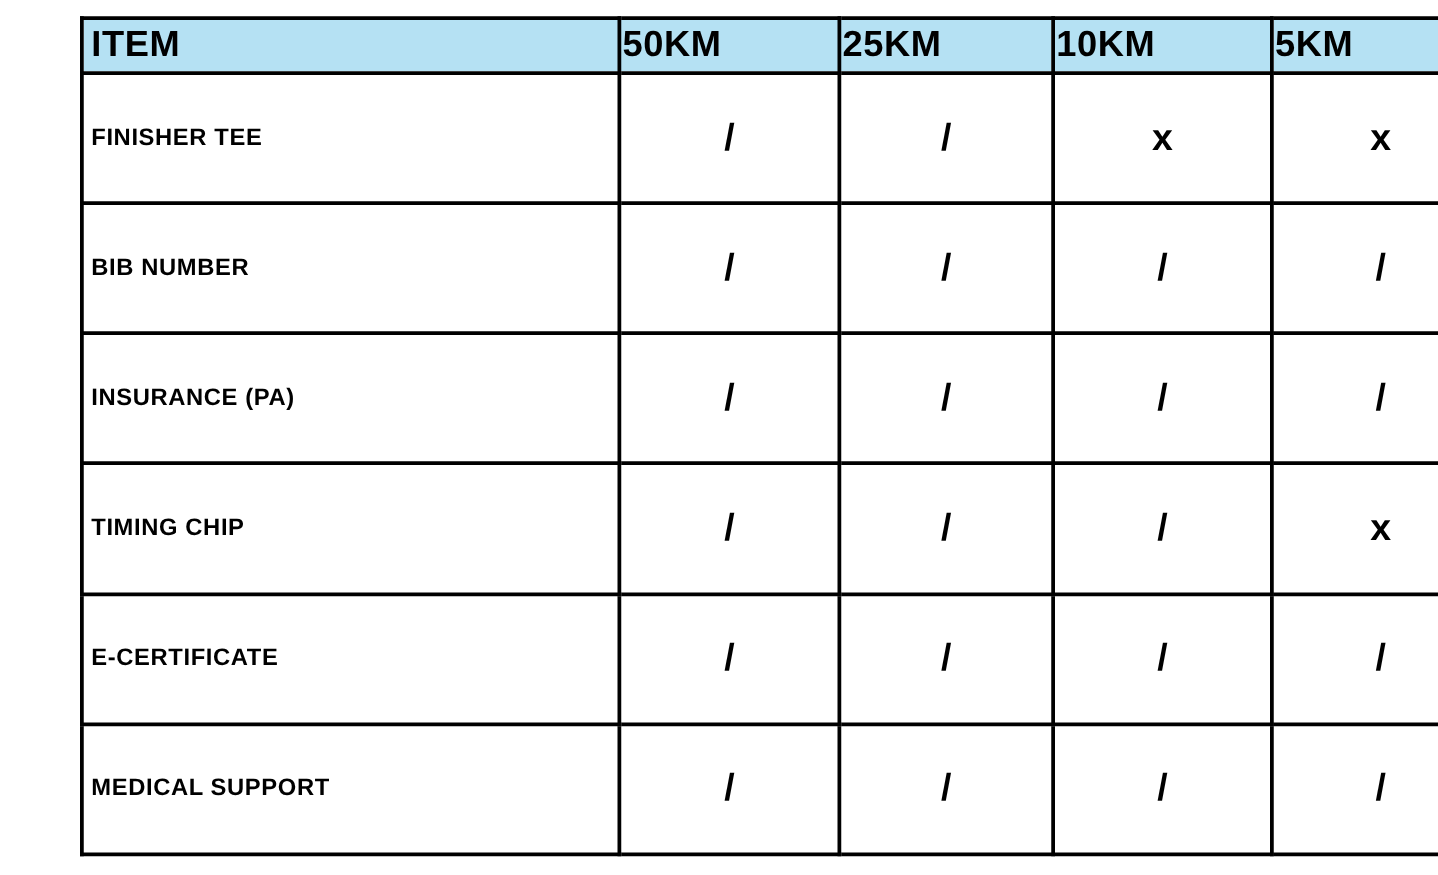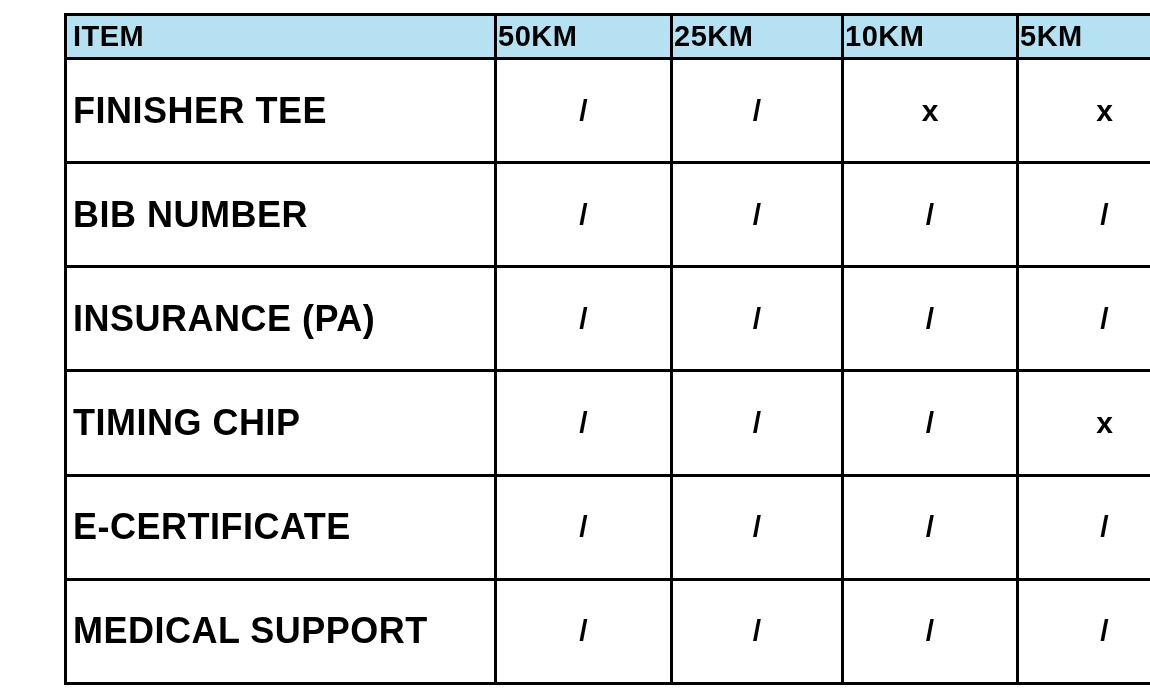--- a/index.html
+++ b/index.html
@@ -44,21 +44,21 @@
     letter-spacing: 0.5px;
   }
   th.item-header {
     text-align: left;
     padding-left: 6px;
   }
   th.km-header { text-align: left; }
   td.item-cell {
     text-align: left;
     padding-left: 6px;
-    font-size: 36px;
+    font-size: 19px;
     letter-spacing: 0.5px;
   }
   td.value-cell {
     text-align: center;
     font-size: 30px;
     line-height: 1;
   }
 </style>
 </head>
 <body>

